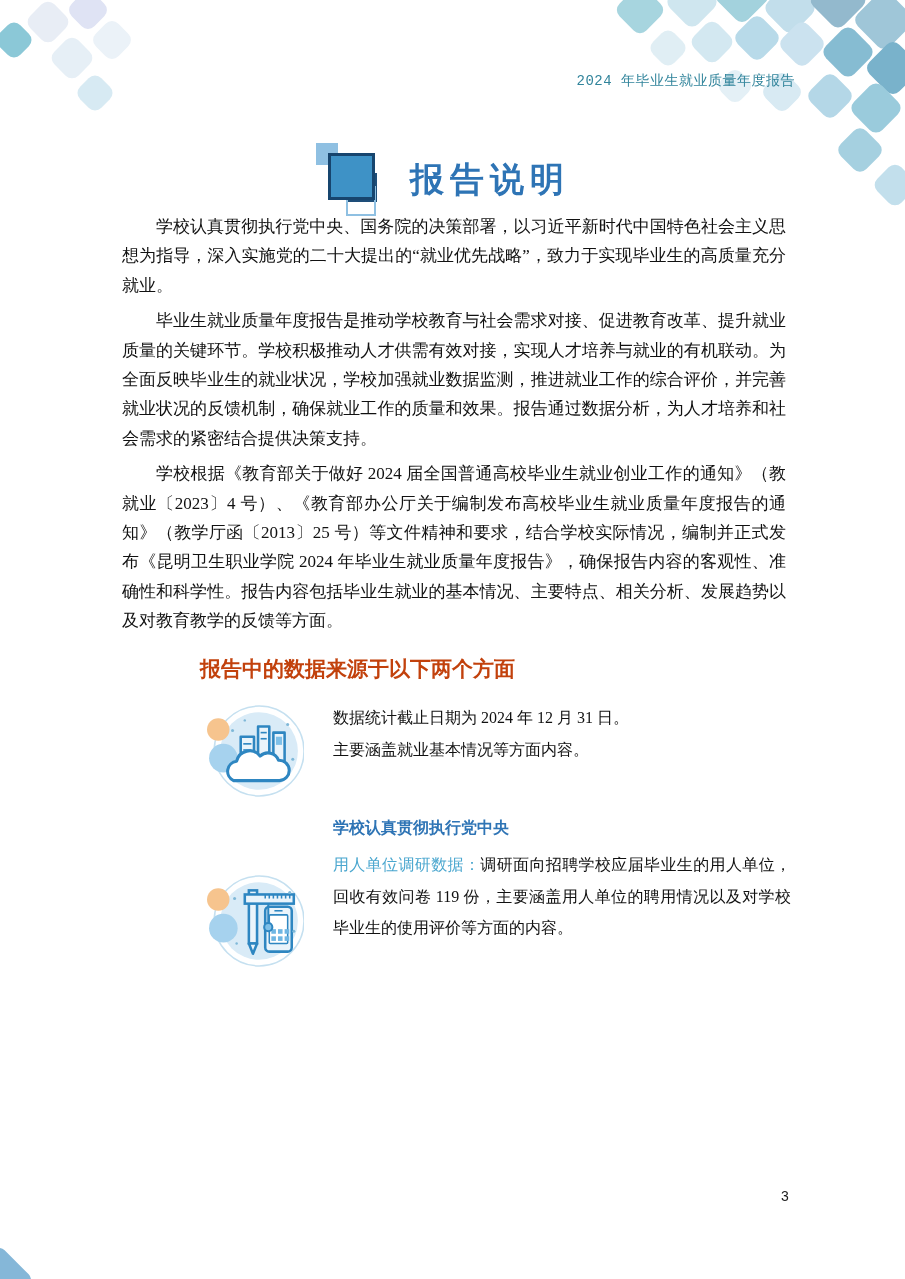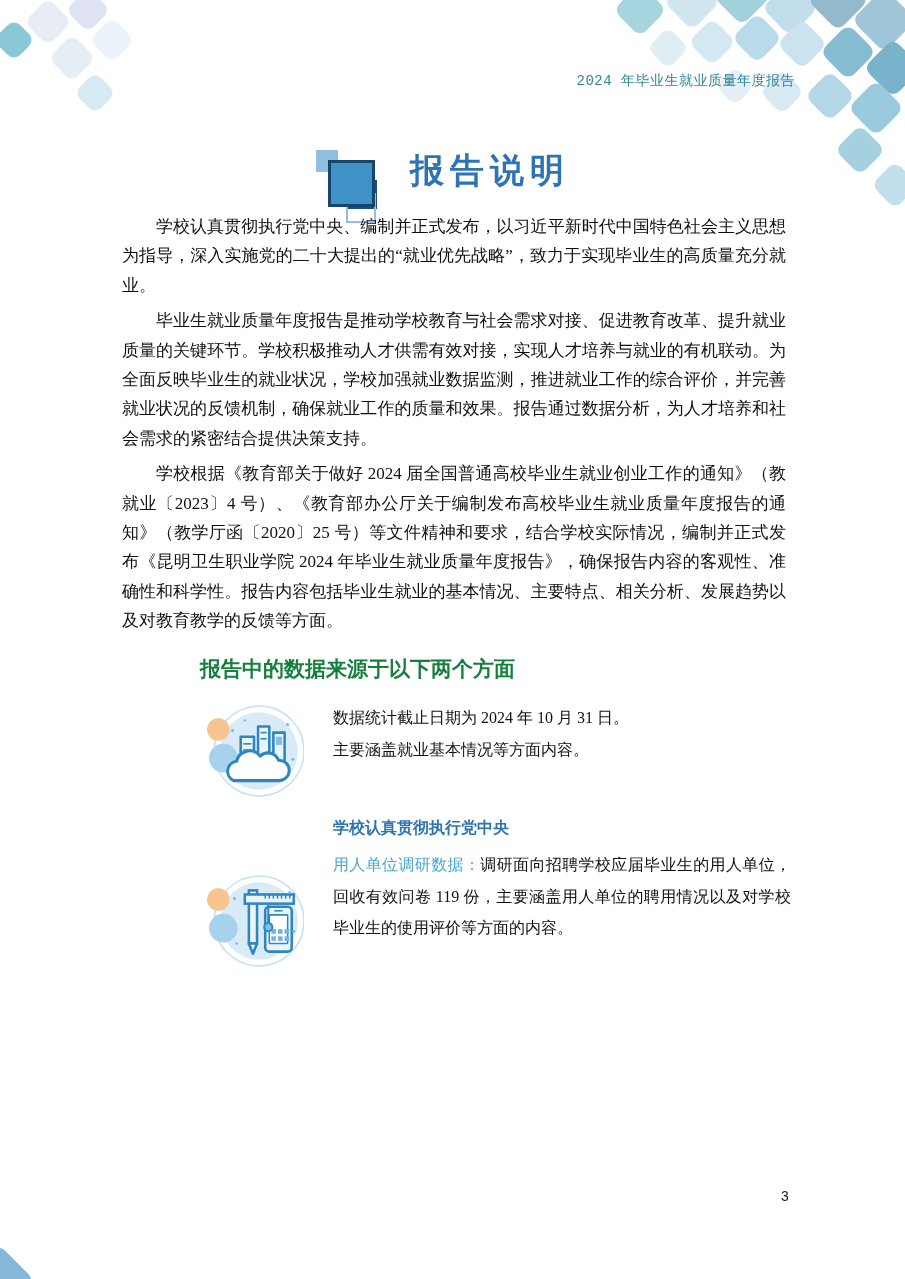--- a/index.html
+++ b/index.html
@@ -13,42 +13,42 @@
     position:absolute;left:-26px;bottom:-26px;width:50px;height:50px;
     background:#85b7d8;transform:rotate(45deg);border-radius:8px;
   }
   
   .run-header{
     position:absolute;top:72px;right:110px;
     font-size:14px;letter-spacing:.5px;color:#31849b;
     font-family:Liberation Mono, monospace;
   }
   
-  .title-wrap{position:absolute;left:312px;top:148px;height:80px;display:flex;}
+  .title-wrap{position:absolute;left:312px;top:140px;height:80px;display:flex;align-items:center;}
   .title-icon{position:relative;width:82px;height:78px;flex:0 0 auto;}
   .ti-sq{position:absolute;box-sizing:border-box;}
   .ti-light {left:4px;top:2px;width:22px;height:22px;background:#8fc0e2;}
   .ti-odark {left:36px;top:32px;width:29px;height:29px;border:2.5px solid #1e4e79;background:transparent;}
   .ti-olight{left:34px;top:45px;width:30px;height:30px;border:2px solid #8fc0e2;background:transparent;}
   .ti-main  {left:16px;top:12px;width:47px;height:47px;background:#3e92c6;border:3.5px solid #17456e;}
   .title-text{
     font-family:"Liberation Sans","DejaVu Sans",sans-serif;font-weight:700;
     font-size:34px;color:#2e74b5;letter-spacing:6px;margin-left:16px;white-space:nowrap;
   }
   
   .body-text{
     position:absolute;left:122px;top:212px;width:664px;
     font-size:17px;line-height:29.4px;text-align:justify;text-justify:inter-ideograph;
   }
   .body-text p{margin:0 0 6px 0;text-indent:2em;}
   
   .src-heading{
     position:absolute;left:200px;top:655px;
     font-family:"Liberation Sans","DejaVu Sans",sans-serif;font-weight:700;
-    font-size:21px;color:#15803d;white-space:nowrap;
+    font-size:21px;color:#c2410c;white-space:nowrap;
   }
   .src-icon{position:absolute;width:98px;height:98px;}
   .src-icon1{left:206px;top:702px;}
   .src-icon2{left:206px;top:872px;}
   .src-text{position:absolute;left:333px;width:458px;font-size:16px;}
   .src1-text{top:702px;}
   .src2-text{top:818px;}
   .src-title{
     font-family:"Liberation Sans","DejaVu Sans",sans-serif;font-weight:700;
     font-size:16px;color:#2e74b5;margin-bottom:8px;white-space:nowrap;
@@ -109,23 +109,23 @@
     <div class="title-icon">
       <div class="ti-sq ti-light"></div>
       <div class="ti-sq ti-odark"></div>
       <div class="ti-sq ti-olight"></div>
       <div class="ti-sq ti-main"></div>
     </div>
     <div class="title-text">报告说明</div>
   </div>
 
   <div class="body-text">
-    <p>学校认真贯彻执行党中央、编制并正式发布，以习近平新时代中国特色社会主义思想为指导，深入实施党的二十大提出的“就业优先战略”，致力于实现毕业生的高质量充分就业。</p>
+    <p>学校认真贯彻执行党中央、国务院的决策部署，以习近平新时代中国特色社会主义思想为指导，深入实施党的二十大提出的“就业优先战略”，致力于实现毕业生的高质量充分就业。</p>
     <p>毕业生就业质量年度报告是推动学校教育与社会需求对接、促进教育改革、提升就业质量的关键环节。学校积极推动人才供需有效对接，实现人才培养与就业的有机联动。为全面反映毕业生的就业状况，学校加强就业数据监测，推进就业工作的综合评价，并完善就业状况的反馈机制，确保就业工作的质量和效果。报告通过数据分析，为人才培养和社会需求的紧密结合提供决策支持。</p>
-    <p>学校根据《教育部关于做好 2024 届全国普通高校毕业生就业创业工作的通知》（教就业〔2023〕4 号）、《教育部办公厅关于编制发布高校毕业生就业质量年度报告的通知》（教学厅函〔2020〕25 号）等文件精神和要求，结合学校实际情况，编制并正式发布《昆明卫生职业学院 2024 年毕业生就业质量年度报告》，确保报告内容的客观性、准确性和科学性。报告内容包括毕业生就业的基本情况、主要特点、相关分析、发展趋势以及对教育教学的反馈等方面。</p>
+    <p>学校根据《教育部关于做好 2024 届全国普通高校毕业生就业创业工作的通知》（教就业〔2023〕4 号）、《教育部办公厅关于编制发布高校毕业生就业质量年度报告的通知》（教学厅函〔2013〕25 号）等文件精神和要求，结合学校实际情况，编制并正式发布《昆明卫生职业学院 2024 年毕业生就业质量年度报告》，确保报告内容的客观性、准确性和科学性。报告内容包括毕业生就业的基本情况、主要特点、相关分析、发展趋势以及对教育教学的反馈等方面。</p>
   </div>
 
   <div class="src-heading">报告中的数据来源于以下两个方面</div>
 
   <svg class="src-icon src-icon1" viewBox="0 0 96 96">
     <circle cx="52" cy="48" r="44" fill="none" stroke="#c5e0f0" stroke-width="1.5"></circle>
     <circle cx="52" cy="48" r="38" fill="#d9ebf7"></circle>
     <circle cx="12" cy="27" r="11" fill="#f6c48e"></circle>
     <circle cx="17" cy="55" r="14" fill="#a6d2ee"></circle>
     <g stroke="#2e86c1" stroke-width="2.5" fill="#eaf4fb" stroke-linejoin="round">
@@ -143,21 +143,21 @@
     </g>
     <rect x="68.5" y="34" width="6" height="8" fill="#7fc0e8"></rect>
     <path d="M27 77 a10 10 0 0 1 3 -19 a13 13 0 0 1 23 -5 a11 11 0 0 1 18 4 a9 9 0 0 1 1 20 z" fill="#ffffff" stroke="#2e86c1" stroke-width="3" stroke-linejoin="round"></path>
     <circle cx="26" cy="28" r="1.5" fill="#7fb8d8"></circle>
     <circle cx="80" cy="22" r="1.5" fill="#7fb8d8"></circle>
     <circle cx="85" cy="56" r="1.5" fill="#7fb8d8"></circle>
     <circle cx="38" cy="18" r="1.2" fill="#7fb8d8"></circle>
   </svg>
 
   <div class="src-text src1-text">
-    <div class="src-line">数据统计截止日期为 2024 年 10 月 31 日。</div>
+    <div class="src-line">数据统计截止日期为 2024 年 12 月 31 日。</div>
     <div class="src-line">主要涵盖就业基本情况等方面内容。</div>
   </div>
 
   <svg class="src-icon src-icon2" viewBox="0 0 96 96">
     <circle cx="52" cy="48" r="44" fill="none" stroke="#c5e0f0" stroke-width="1.5"></circle>
     <circle cx="52" cy="48" r="38" fill="#d9ebf7"></circle>
     <circle cx="12" cy="27" r="11" fill="#f6c48e"></circle>
     <circle cx="17" cy="55" r="14" fill="#a6d2ee"></circle>
     <rect x="42" y="18" width="8" height="52" fill="#eaf4fb" stroke="#2e86c1" stroke-width="2.5"></rect>
     <polygon points="42,70 50,70 46,80" fill="#eaf4fb" stroke="#2e86c1" stroke-width="2.5" stroke-linejoin="round"></polygon>

